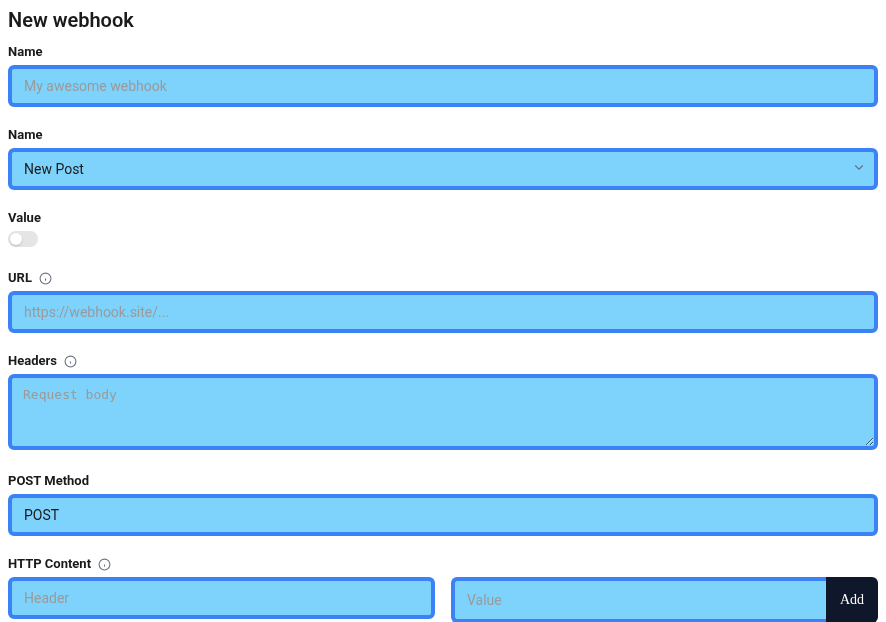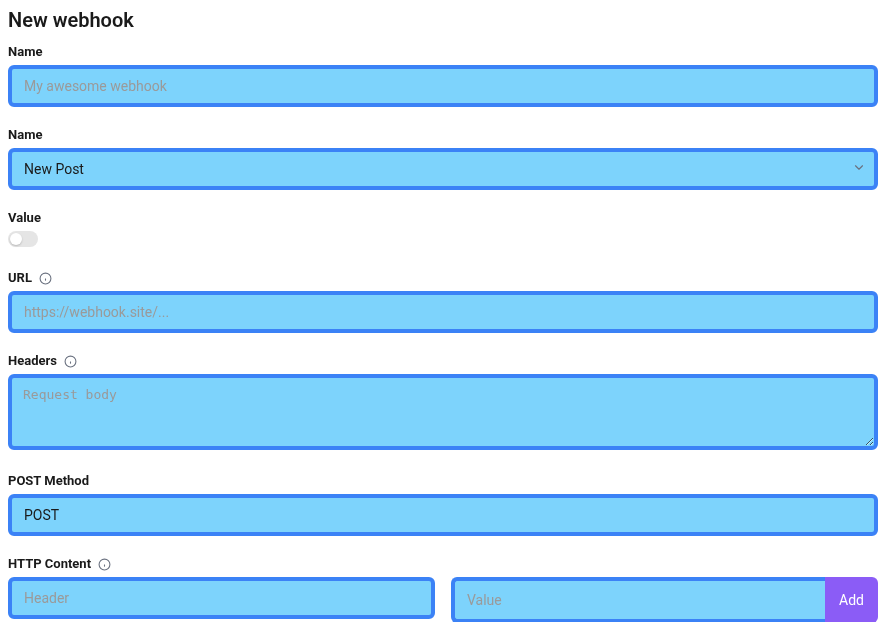--- a/index.html
+++ b/index.html
@@ -118,25 +118,26 @@
     }
     .button {
       padding: 8px 14px;
       font-size: 14px;
       border-radius: 6px;
       border: none;
       cursor: pointer;
       font-family: inherit;
     }
     .button-add {
-      background: #8b5cf6;
+      background: #0f172a;
       color: #ffffff;
       border-top-left-radius: 0;
       border-bottom-left-radius: 0;
       padding: 11px 14px;
+      font-family: Liberation Serif, serif;
     }
     .actions {
       display: flex;
       gap: 16px;
       align-items: center;
       margin-top: 24px;
     }
     .button-primary {
       background: #6d5ae6;
       color: #ffffff;

